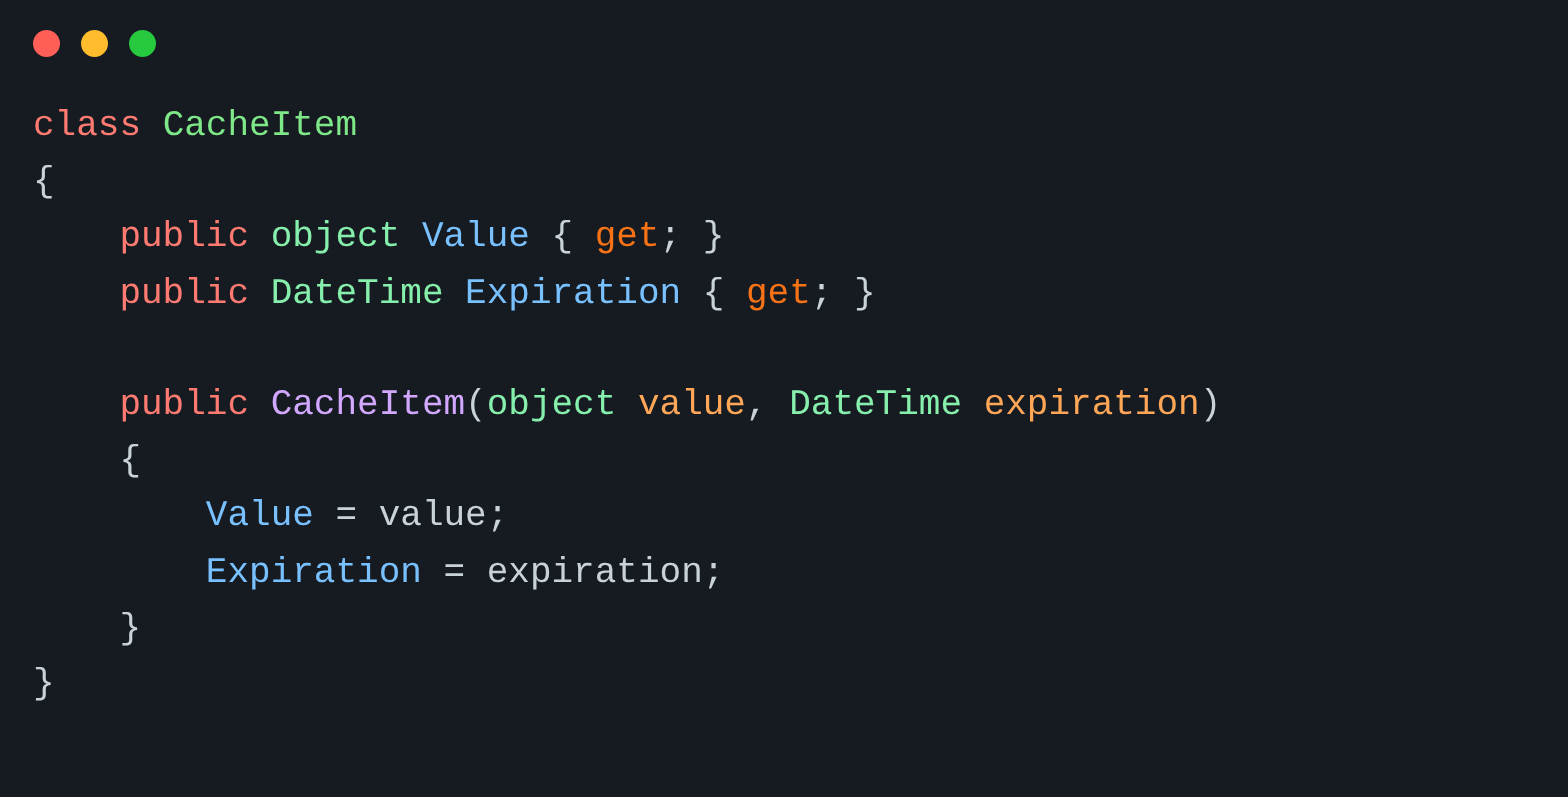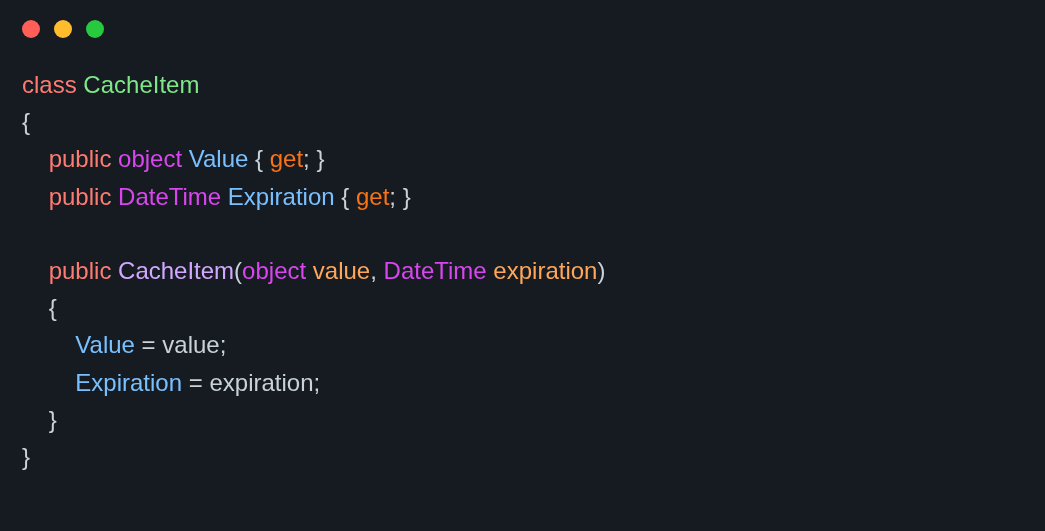--- a/index.html
+++ b/index.html
@@ -7,21 +7,21 @@
     padding: 0;
     background: #161b22;
     width: 1045px;
     height: 531px;
     overflow: hidden;
   }
   .window {
     width: 922px;
     height: 531px;
     background: #161b22;
-    font-family: Liberation Sans, sans-serif;
+    font-family: Liberation Mono, monospace;
     font-size: 24px;
     line-height: 1.55;
     font-weight: 500;
     position: relative;
   }
   .titlebar {
     display: flex;
     align-items: center;
     padding: 20px 22px 0 22px;
     gap: 14px;
@@ -33,21 +33,21 @@
   }
   .dot-red    { background: #ff5f56; }
   .dot-yellow { background: #ffbd2e; }
   .dot-green  { background: #27c93f; }
   .code {
     padding: 28px 22px 0 22px;
     color: #c9d1d9;
     white-space: pre;
   }
   .tok-key    { color: #ff7b72; }      
-  .tok-type1  { color: #d946ef; margin-top: 28px; }      
+  .tok-type1  { color: #86efac; margin-top: 28px; }      
   .tok-name   { color: #7ee787; }      
   .tok-ctor   { color: #d2a8ff; }      
   .tok-member { color: #79c0ff; }      
   .tok-accessor { color: #f97316; }    
   .tok-param  { color: #ffa657; }      
   .tok-plain  { color: #c9d1d9; }
 </style>
 </head>
 <body>
 

